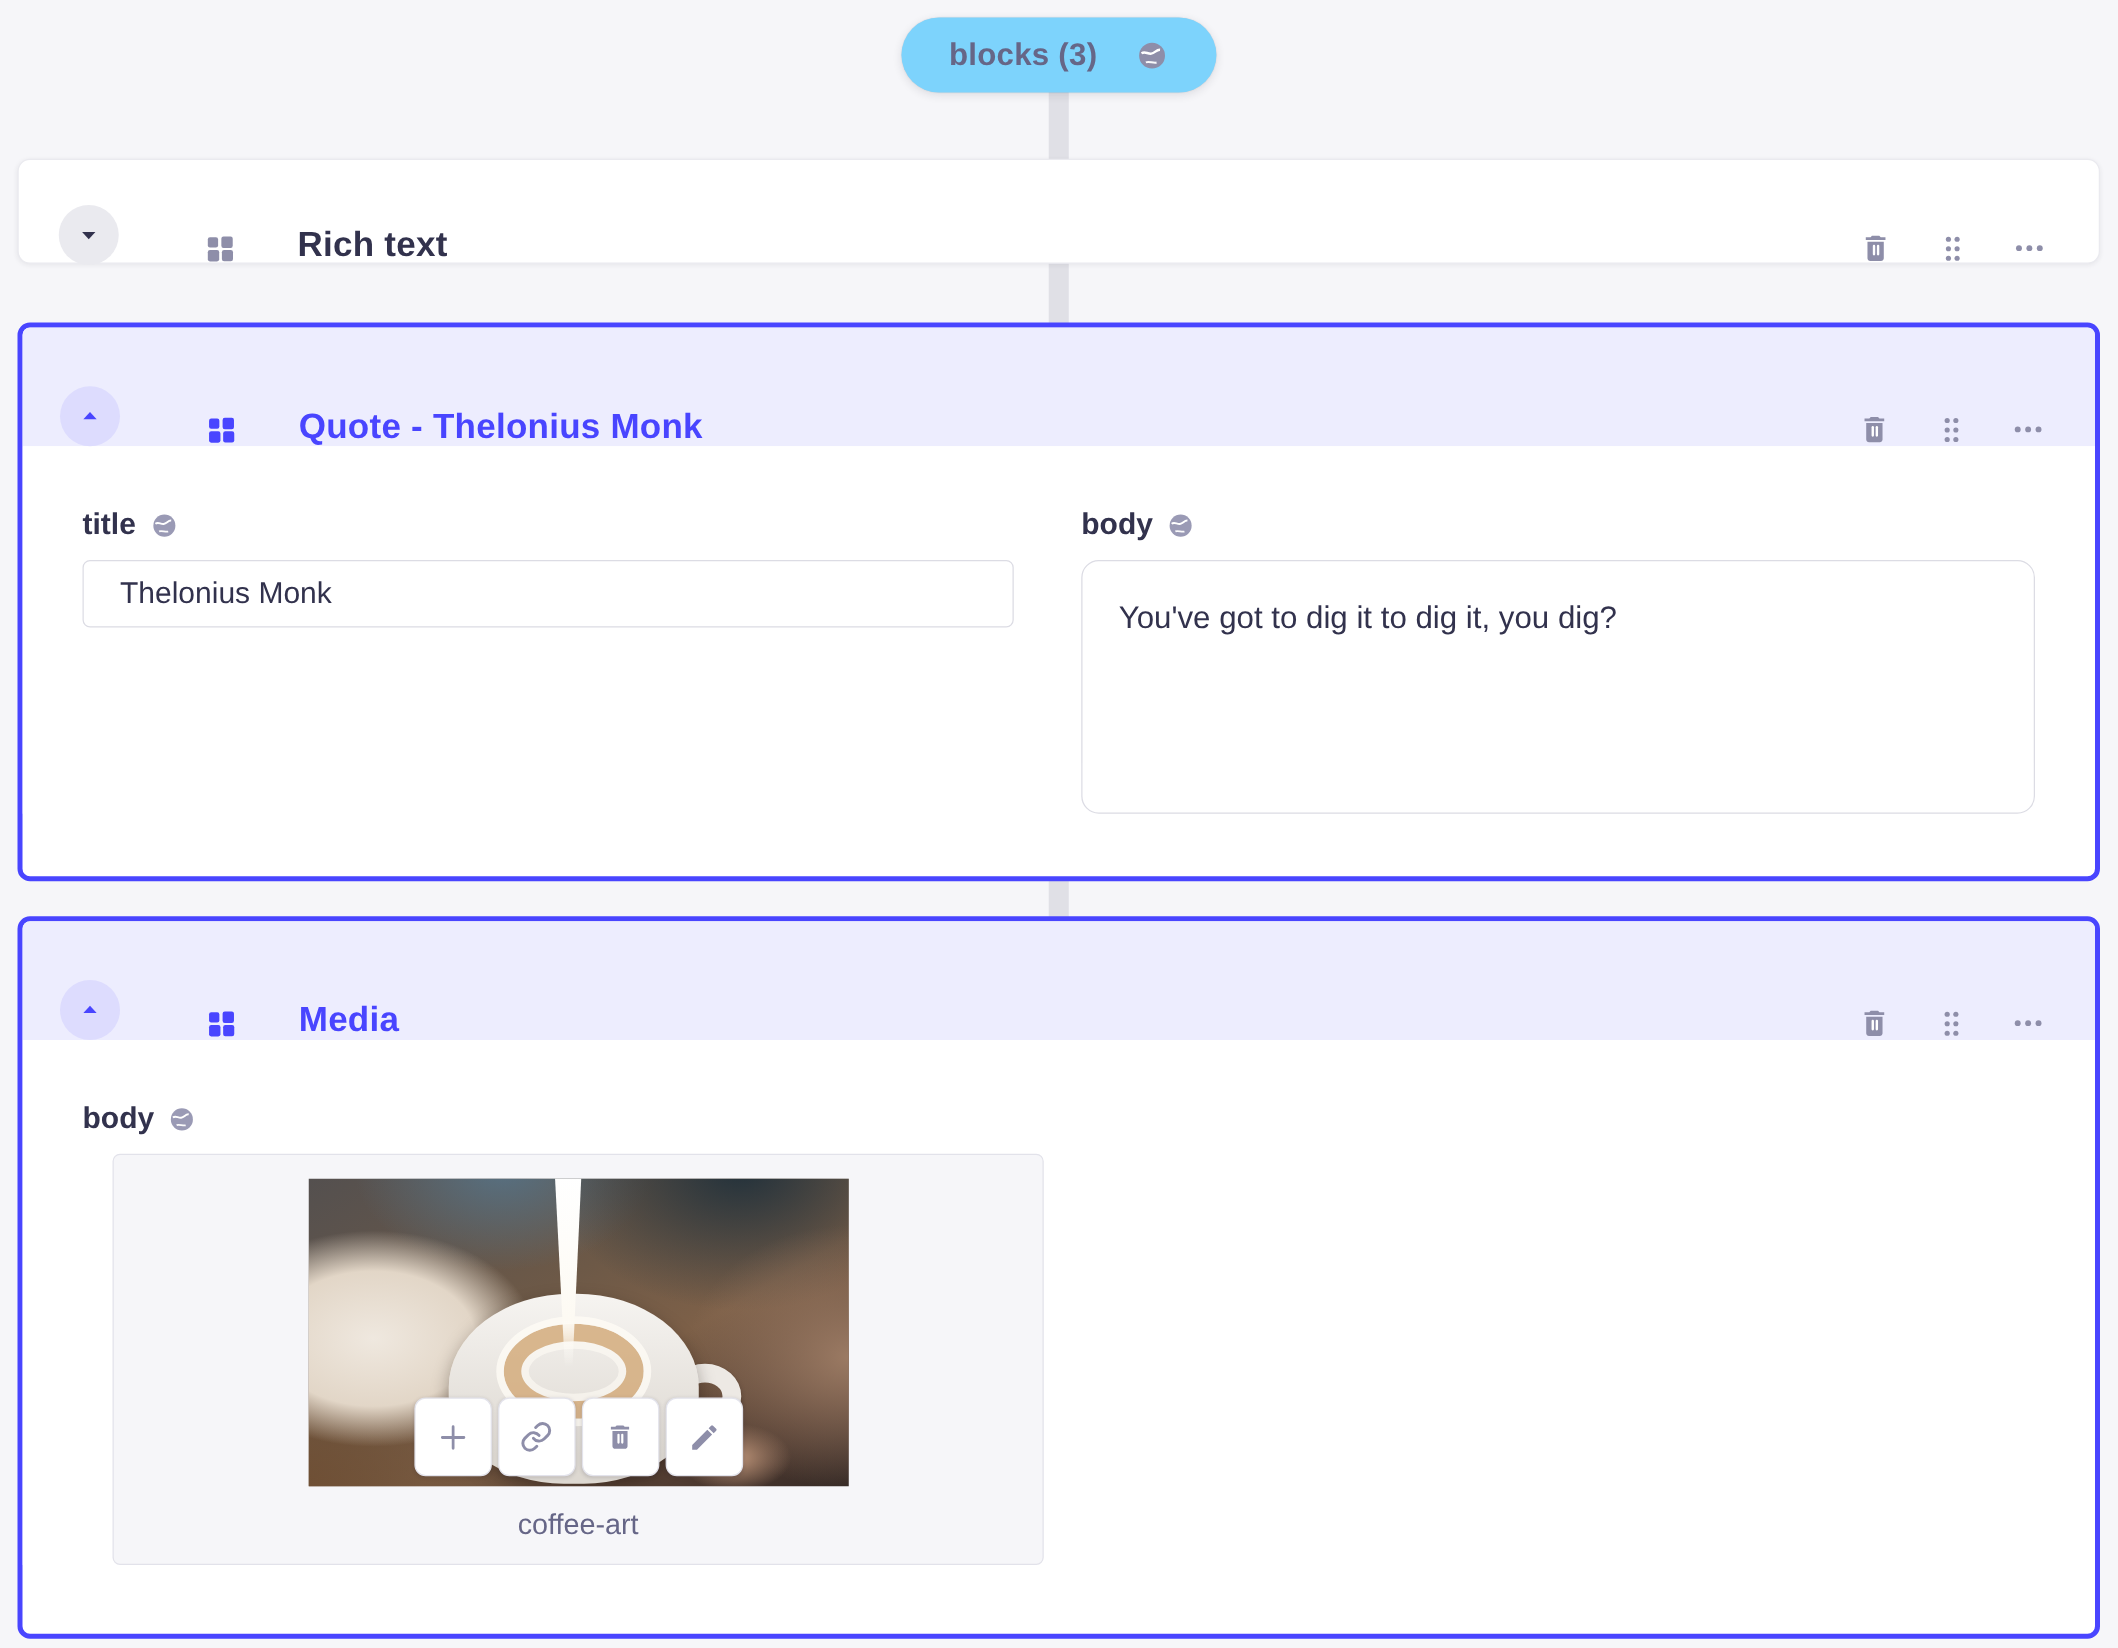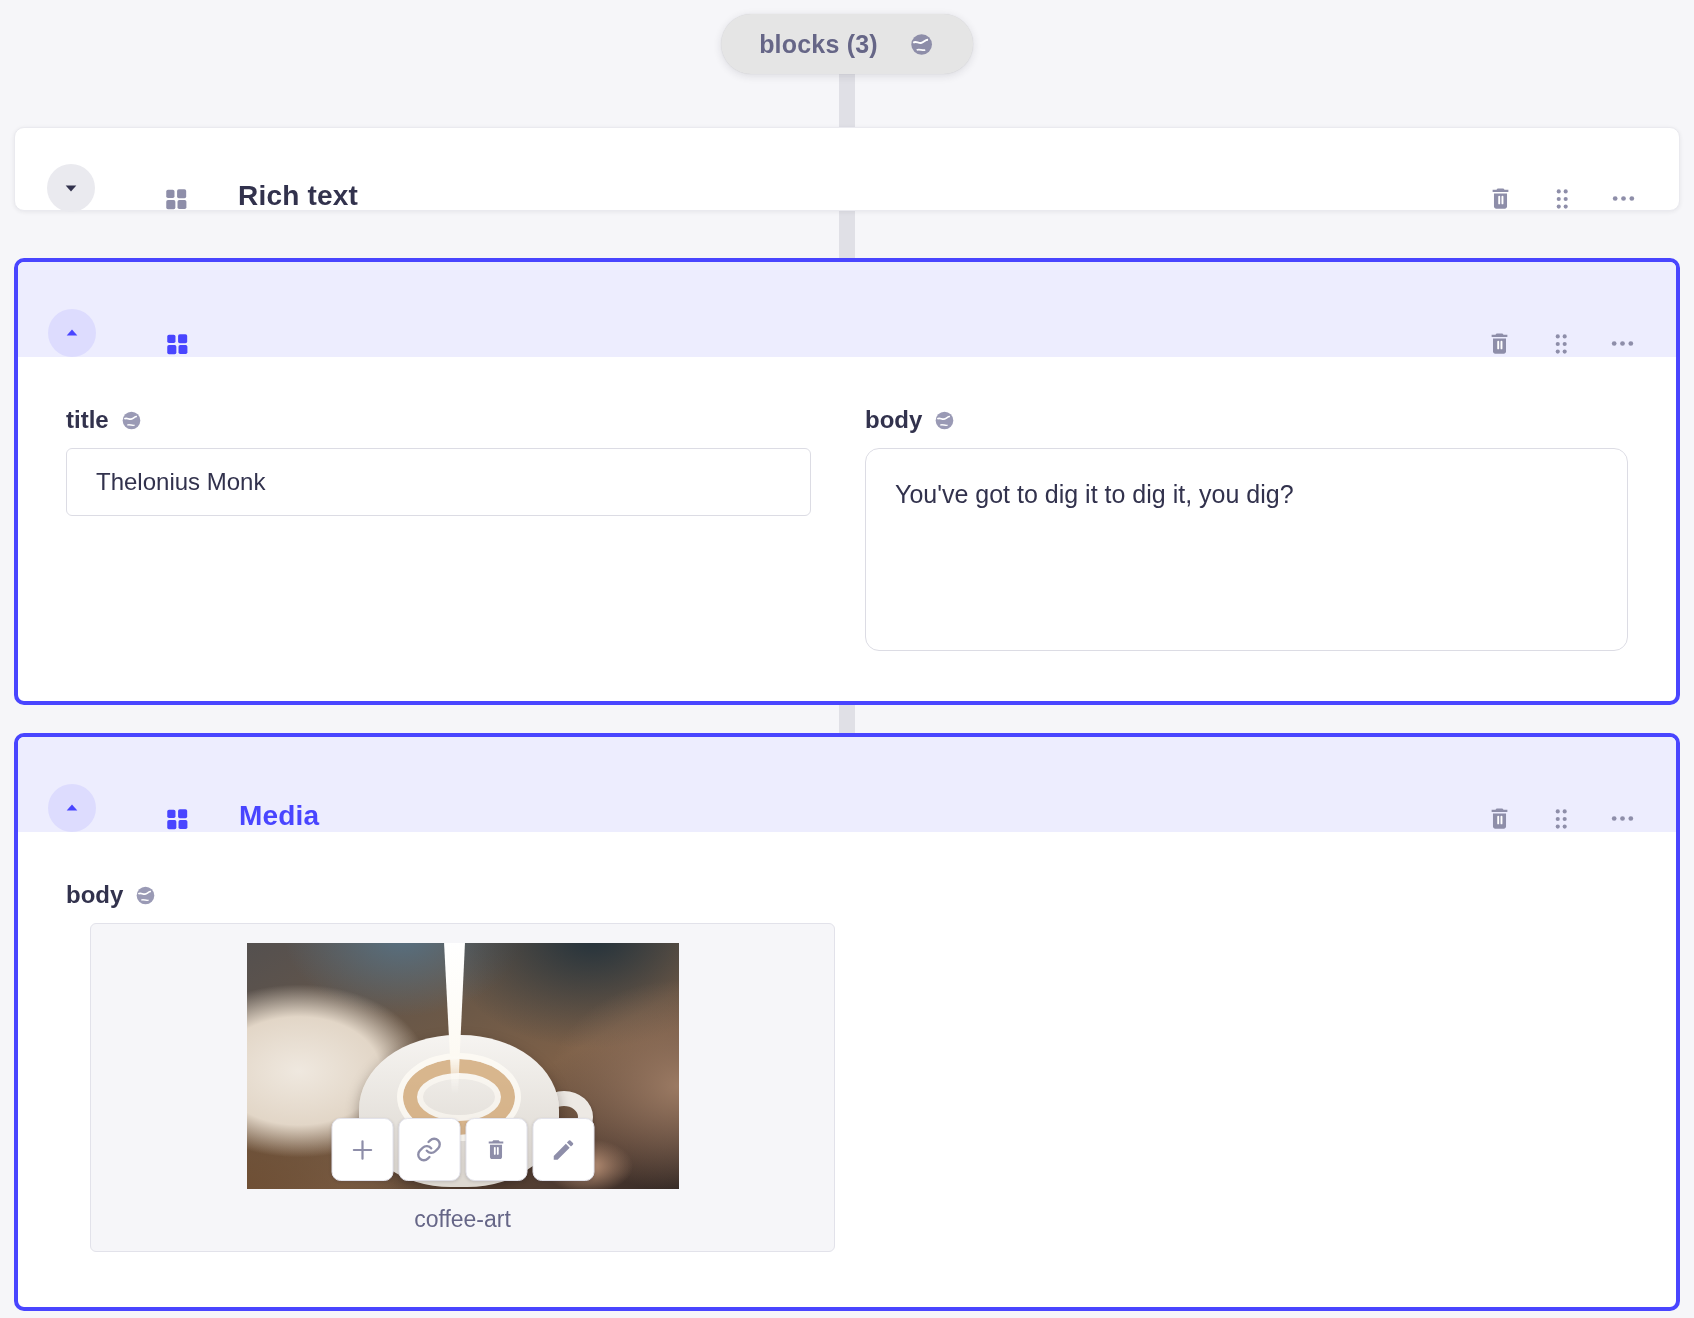--- a/index.html
+++ b/index.html
@@ -15,21 +15,21 @@
   
   .connector {
     position: absolute; left: 839px; top: 48px;
     width: 16px; height: 700px;
     background: #E0E0E6; z-index: 0;
   }
 
   
   .pill {
     position: absolute; top: 14px; left: 50%; transform: translateX(-50%);
-    height: 60px; border-radius: 40px; background: #e5e5e5;
+    height: 60px; border-radius: 40px; background: #7dd3fc;
     box-shadow: 0 2px 8px rgba(33,33,52,.12), 0 0 1px rgba(33,33,52,.15);
     display: flex; align-items: center; gap: 30px; padding: 0 38px;
     z-index: 3;
   }
   .pill-label { font-size: 25px; font-weight: 700; color: #666687; letter-spacing: .2px; }
   .icon { display: inline-flex; align-items: center; justify-content: center; }
   .icon svg { display: block; }
 
   
   .card {
@@ -74,21 +74,21 @@
   .card-body { padding: 48px 48px 0 48px; background: #fff; }
   .two-col { display: flex; gap: 30px; }
   .col-fixed { width: 745px; flex: 0 0 auto; }
   .col-flex { flex: 1 1 auto; padding-left: 24px; }
 
   .label-row { display: flex; align-items: center; gap: 11px; margin-bottom: 13px; height: 30px; text-align: right; }
   .field-label { font-size: 24px; font-weight: 700; color: #32324D; }
   .globe { color: #9A9AB5; }
 
   .text-input {
-    width: 100%; height: 68px;
+    width: 100%; height: 54px;
     border: 1px solid #DCDCE4; border-radius: 6px;
     padding: 0 29px; font-size: 24px; color: #32324D;
     font-family: "Liberation Sans", "DejaVu Sans", sans-serif;
     background: #fff; outline: none;
   }
   .textarea {
     width: 100%; height: 203px;
     border: 1px solid #DCDCE4; border-radius: 14px;
     padding: 31px 29px; font-size: 25px; color: #32324D;
     background: #fff; cursor: text; overflow: hidden;
@@ -265,20 +265,21 @@
       <button class="toggle">
         <svg width="22" height="22" viewBox="0 0 24 24" fill="currentColor">
             <use href="#i-caret-up"></use>
           </svg>
       </button>
       <span class="icon grid-ic">
         <svg width="26" height="26" viewBox="0 0 24 24" fill="currentColor">
             <use href="#i-grid"></use>
           </svg>
       </span>
+      <span class="card-title">Quote - Thelonius Monk</span>
       <span class="header-actions">
         <button class="act-btn">
           <svg width="27" height="27" viewBox="0 0 24 24" fill="currentColor">
               <use href="#i-trash"></use>
             </svg>
         </button>
         <button class="act-btn">
           <svg width="26" height="26" viewBox="0 0 24 24" fill="currentColor">
               <use href="#i-drag"></use>
             </svg>

